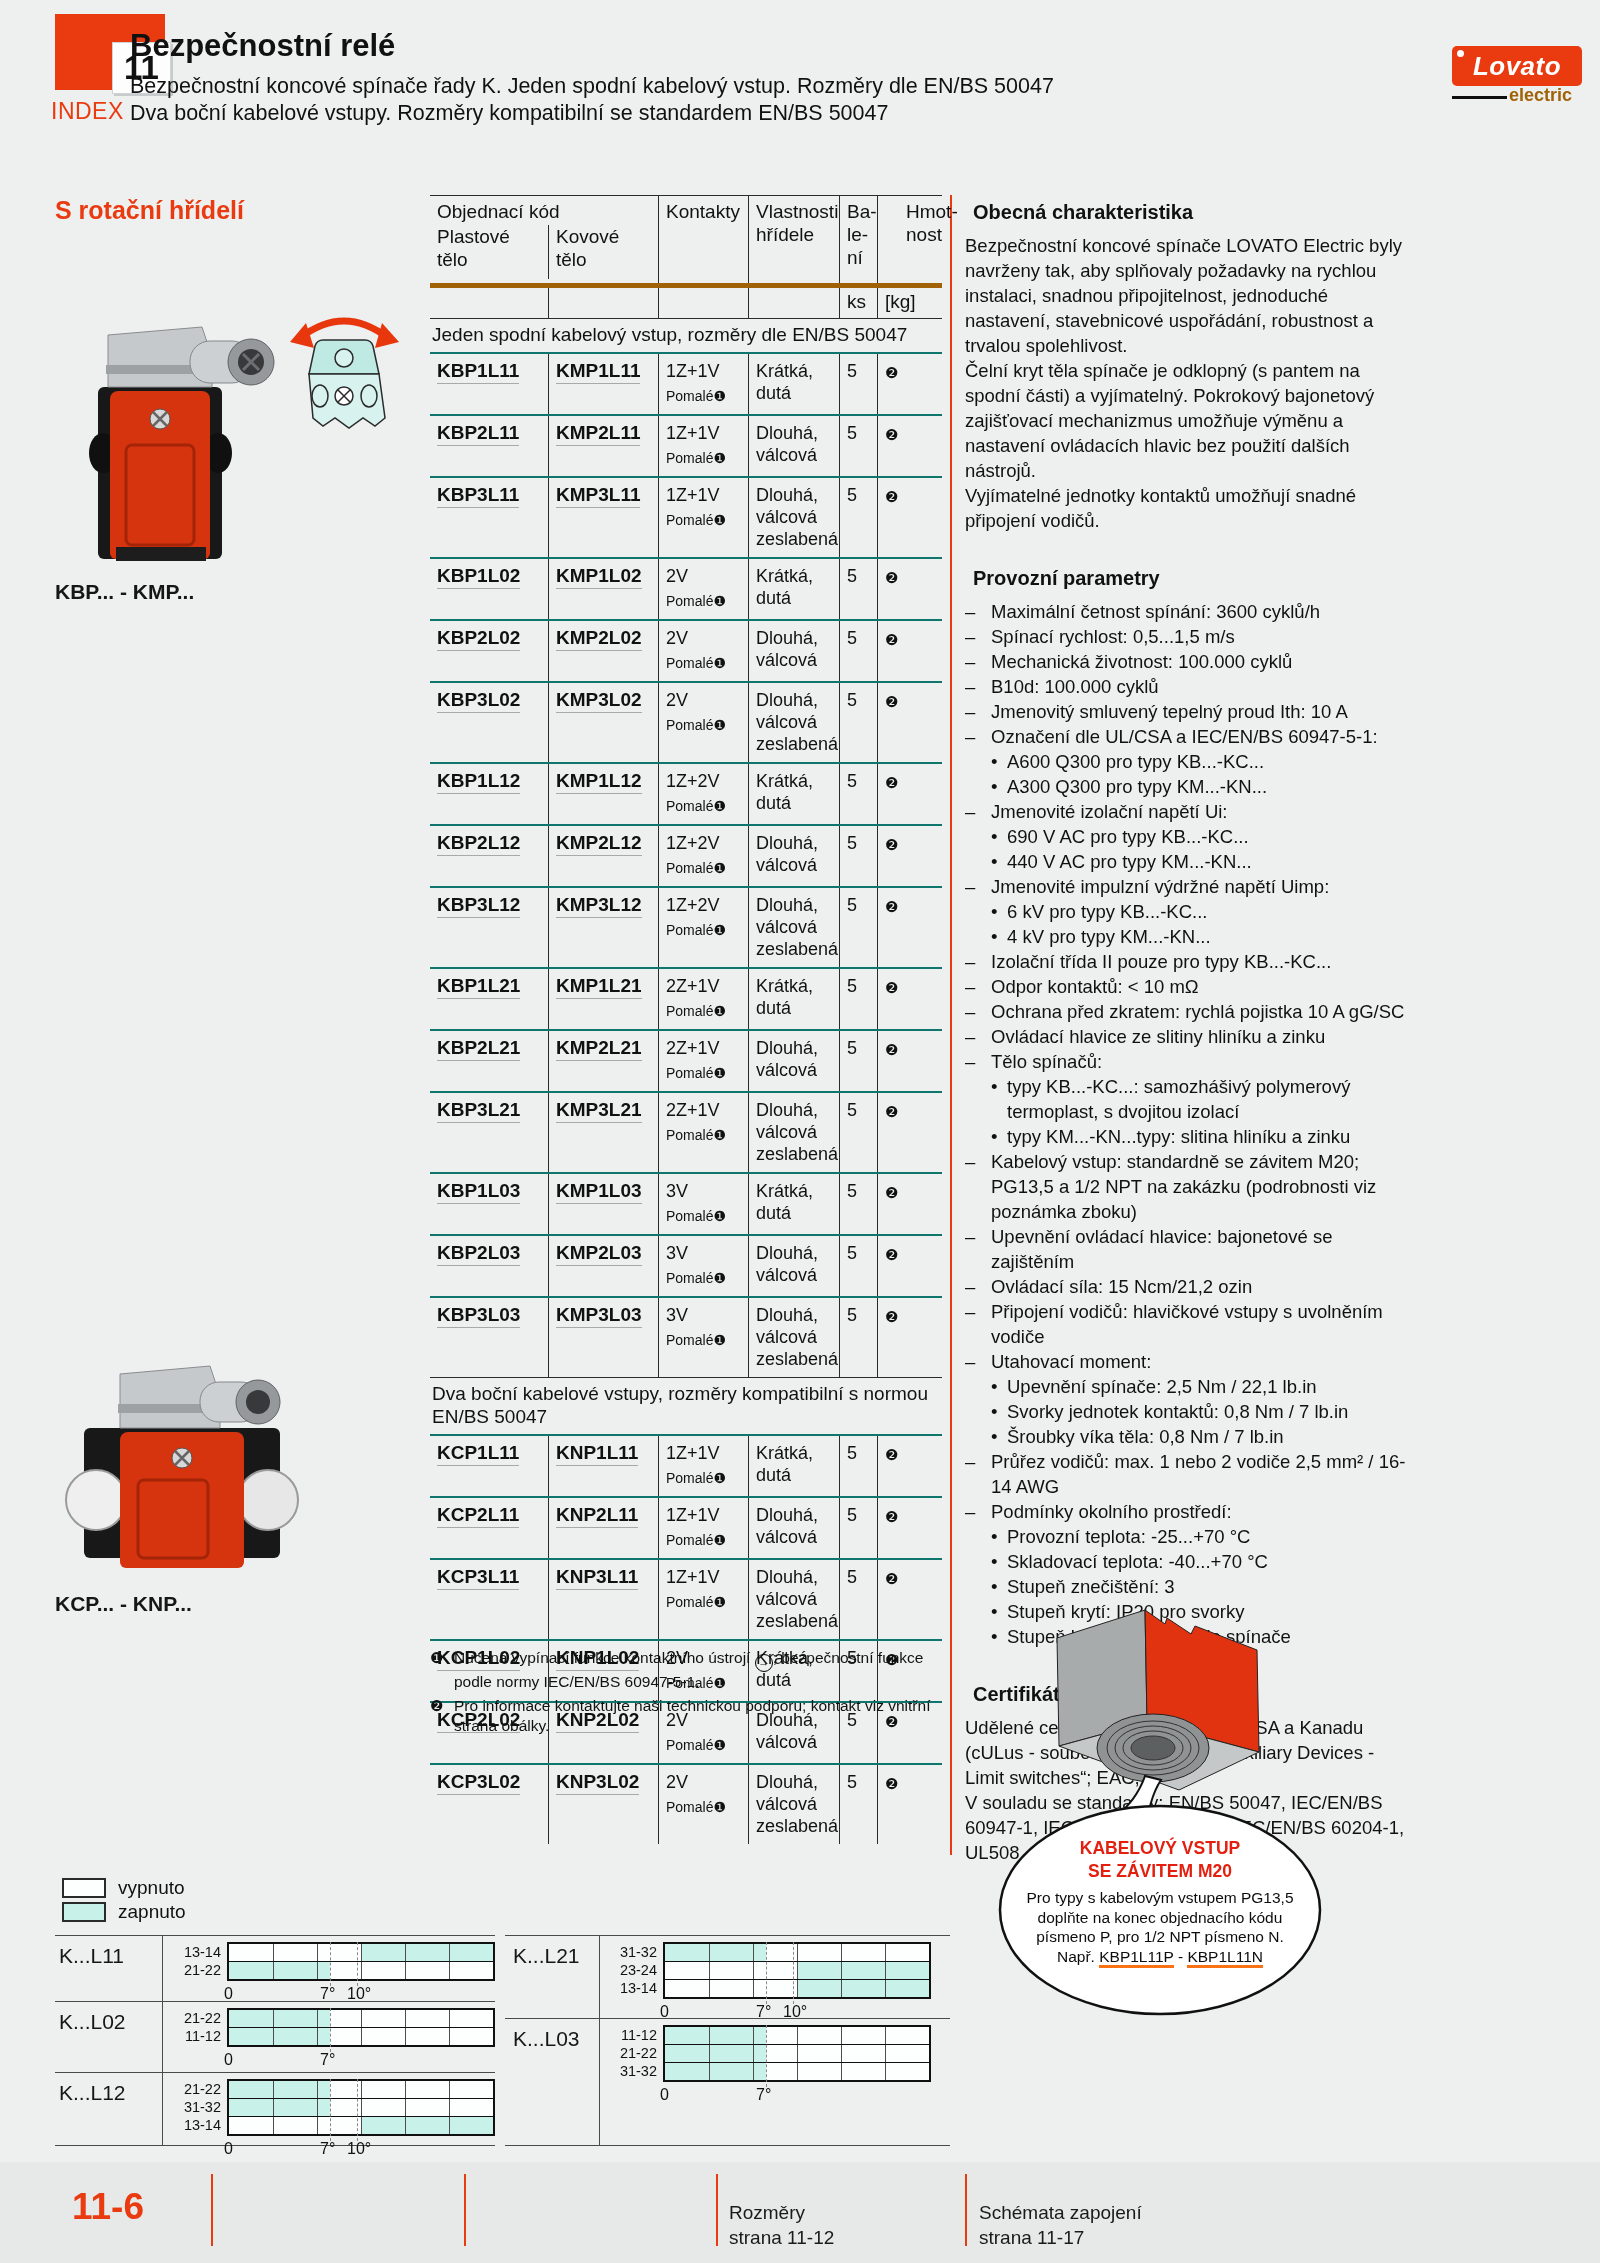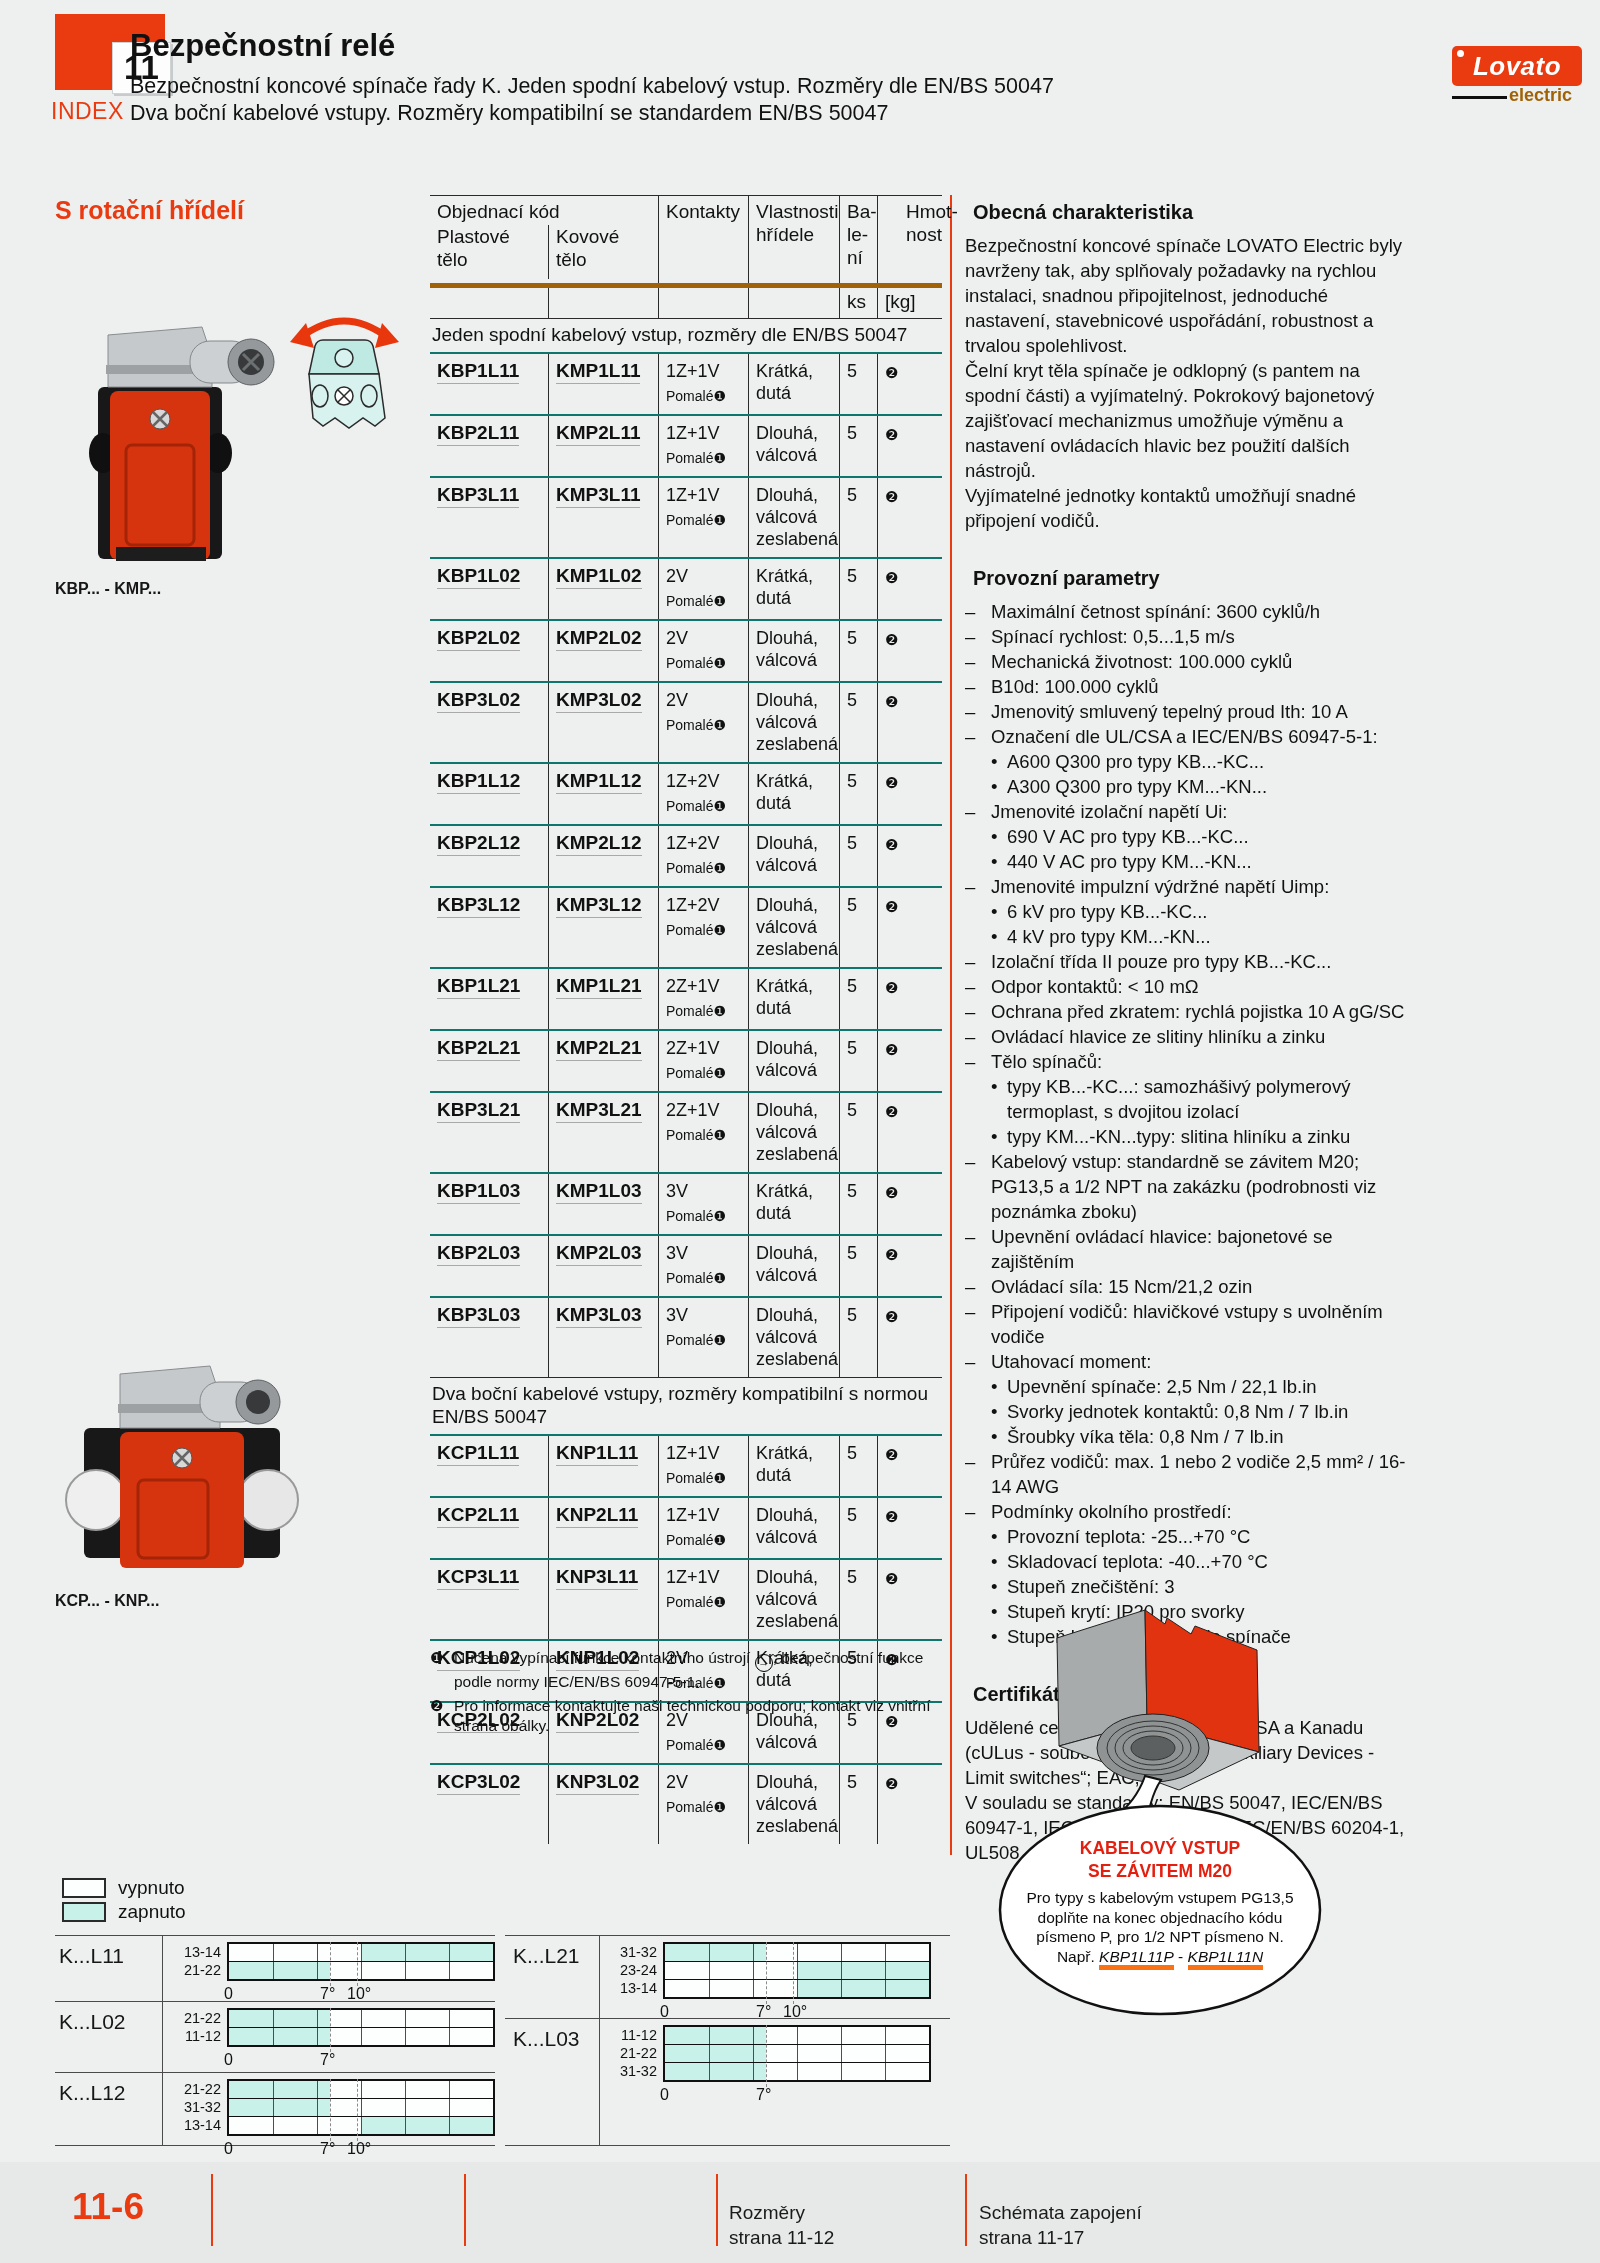--- a/index.html
+++ b/index.html
@@ -19,21 +19,21 @@
     display:flex;align-items:center;justify-content:center;}
   .logo-word{color:#fff;font-size:26px;font-weight:bold;font-style:italic;letter-spacing:.5px;}
   .logo-reg{position:absolute;left:5px;top:4px;width:7px;height:7px;border-radius:50%;background:#fff;}
   .logo-underline{left:1452px;top:96px;width:55px;height:0;border-top:3px solid #0e0e0e;}
   .logo-sub{left:1509px;top:85px;font-size:18px;font-weight:bold;color:#a16207;}
 
   .vline-accent{left:950px;top:195px;width:2px;height:1660px;background:#e93a10;}
 
   
   .left-heading{left:55px;top:196px;color:#e93a10;font-size:25px;font-weight:bold;}
-  .photo-caption{font-size:16px;font-weight:bold;color:#161616;}
+  .photo-caption{font-size:21px;font-weight:bold;color:#161616;}
 
   
   .ptable{left:430px;top:195px;width:512px;font-size:18px;line-height:22px;}
   .trow,.thead-top,.thead-units{display:grid;grid-template-columns:118px 110px 90px 91px 38px 65px;}
   .thead-top{grid-template-columns:228px 90px 91px 38px 65px;border-top:1px solid #2a2a2a;}
   .hcell{padding:4px 4px 4px 7px;font-size:19px;line-height:23px;}
   .hcell+.hcell{border-left:1px solid #2a2a2a;}
   .ordercode-sub{display:grid;grid-template-columns:118px 110px;margin:2px -4px 0 -7px;}
   .ordercode-sub div{padding:0 4px 2px 7px;min-height:52px;}
   .ordercode-sub div+div{border-left:1px solid #2a2a2a;}
@@ -61,21 +61,21 @@
   .rcol{left:965px;top:192px;width:442px;font-size:18.5px;line-height:25px;}
   .rcol h3{margin:8px;font-size:20px;line-height:25px;}
   .rcol p{margin:0;}
   .gap{height:25px;}
   .dashitem{display:grid;grid-template-columns:26px 1fr;}
   .bulitem{display:grid;grid-template-columns:16px 1fr;margin-left:26px;}
 
   
   .callout-line{position:absolute;width:330px;text-align:center;color:#e31f0f;font-weight:bold;font-size:17.5px;}
   .callout-body{position:absolute;width:276px;text-align:center;font-size:15.5px;line-height:19.5px;color:#0d0d0d;}
-  .callout-code{border-bottom:5px solid #f97316;font-style:italic;}
+  .callout-code{border-bottom:3px solid #f97316;}
 
   
   .legend-row{display:flex;align-items:center;gap:12px;height:24px;}
   .legend-swatch{width:40px;height:16px;border:2px solid #2a2a2a;}
   .legend-label{font-size:19px;}
   .dgroup{border-bottom:1px solid #4a4a4a;}
   .dgrow{position:absolute;left:0;right:0;border-top:1px solid #4a4a4a;}
   .dg-name{position:absolute;font-size:21px;color:#161616;}
   .dg-vline{position:absolute;top:0;bottom:0;width:1px;background:#4a4a4a;}
   .bars{position:absolute;border:2px solid #101010;background:#fdfefe;}

